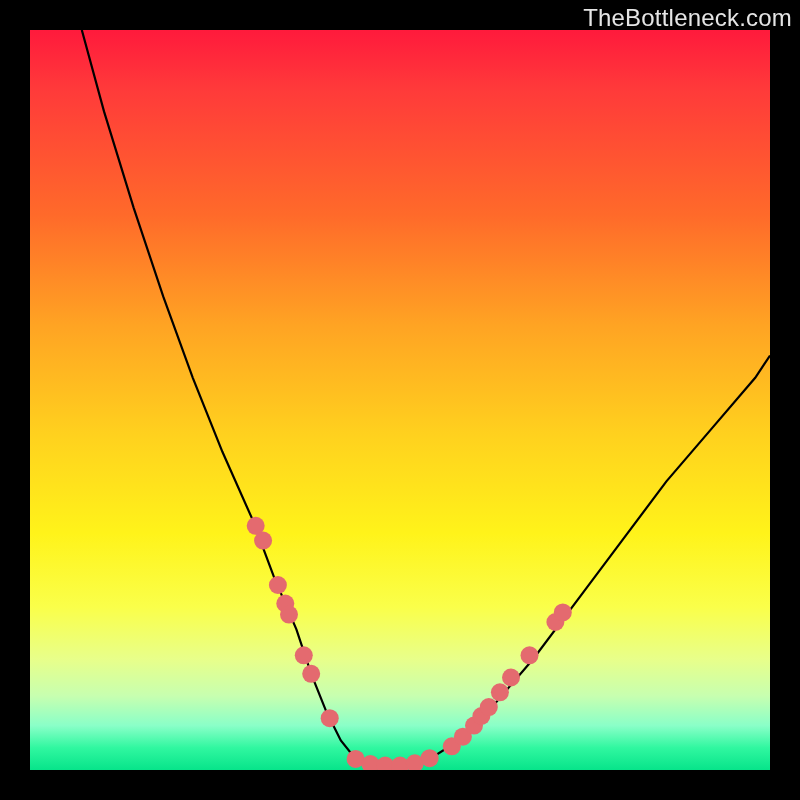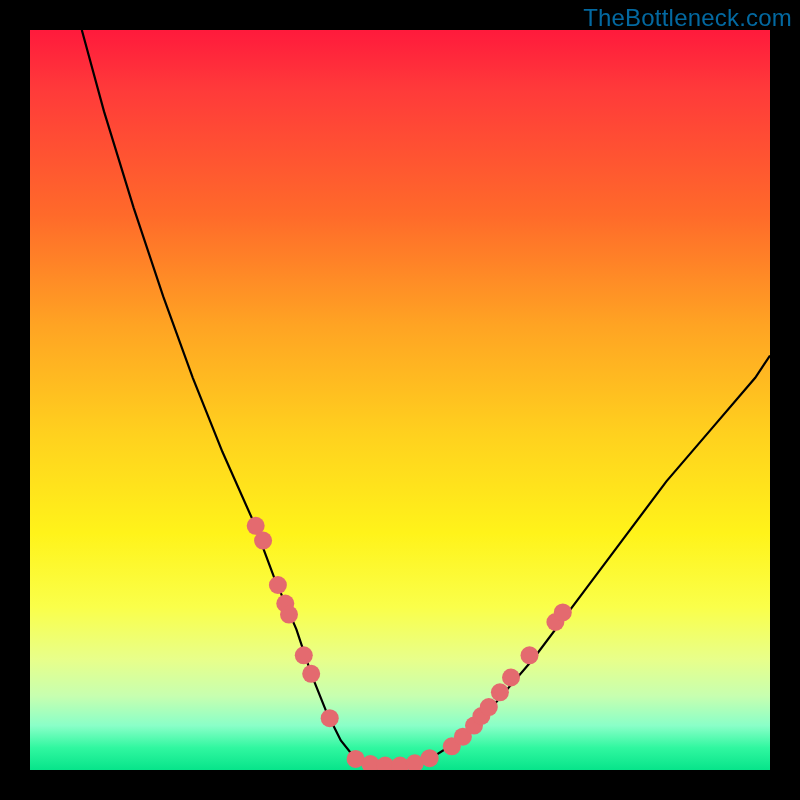--- a/index.html
+++ b/index.html
@@ -34,21 +34,21 @@
       #e8ff8a 85%,
       #c7ffb0 90%,
       #8affc8 94%,
       #30f7a0 97%,
       #07e48a 100%);
   }
   .watermark {
     position: absolute;
     top: 4px;
     right: 8px;
-    color: #0369a1;
+    color: #e5e5e5;
     font-size: 24px;
     font-weight: 500;
     letter-spacing: 0.2px;
     user-select: none;
   }
   svg.curve {
     position: absolute;
     left: 0; top: 0;
     width: 740px; height: 740px;
   }

